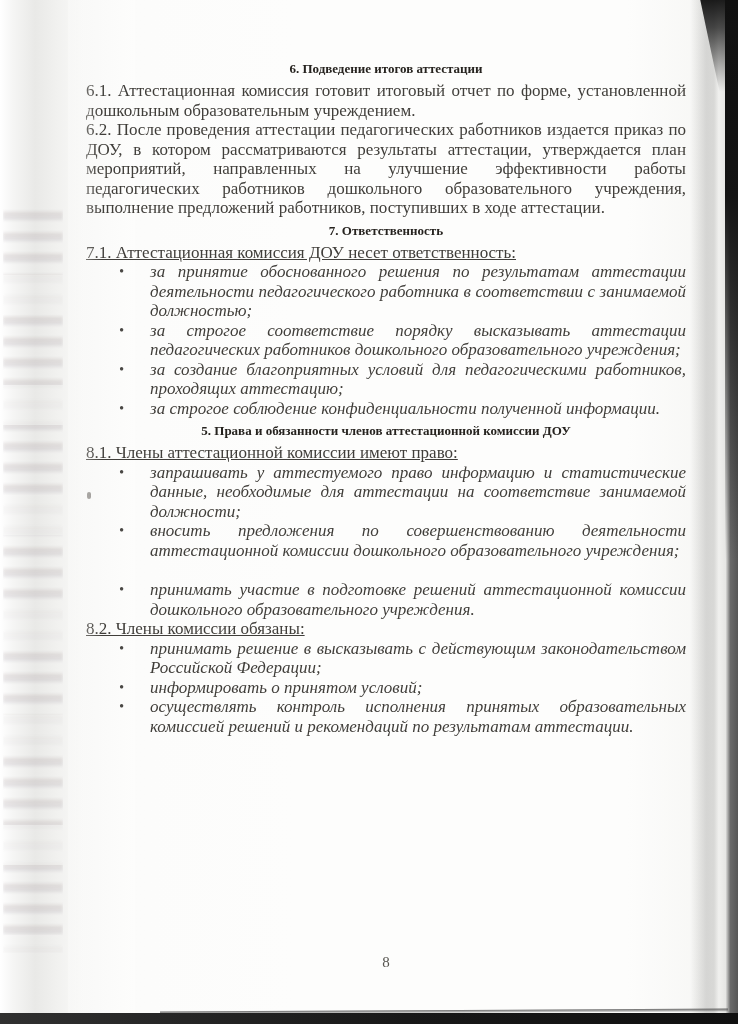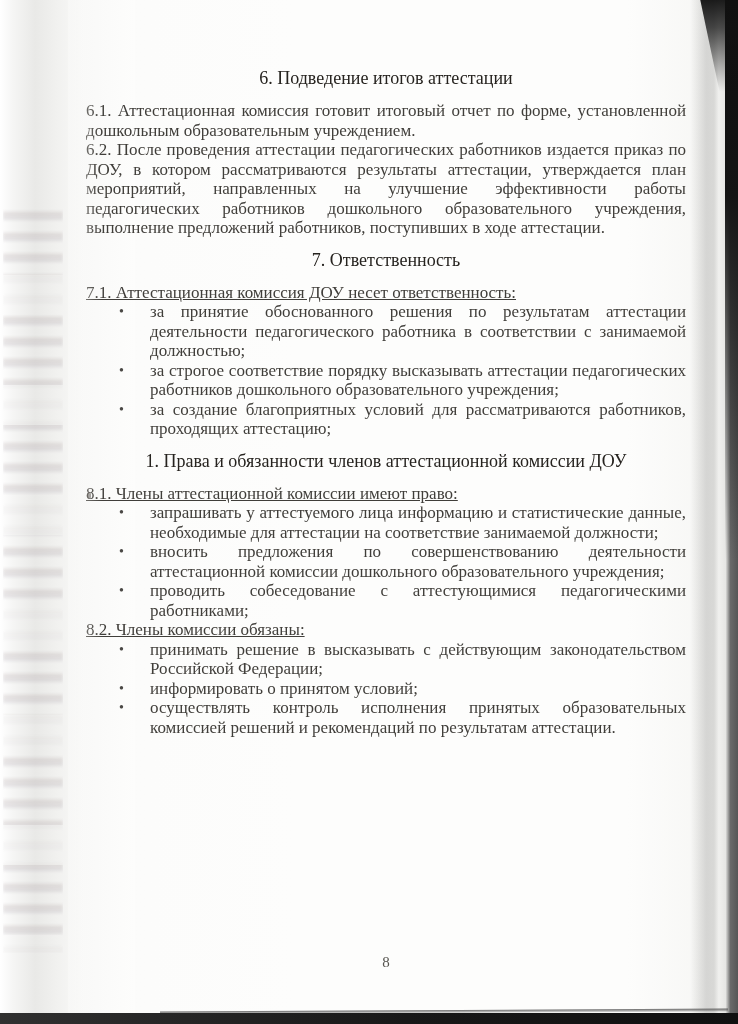--- a/index.html
+++ b/index.html
@@ -67,31 +67,31 @@
     background: linear-gradient(to right, #303030 0%, #181818 55%, #101010 100%);
   }
   
   .content {
     position: absolute; left: 86px; top: 56px; width: 600px; z-index: 1;
     color: #403e3a;
     font-size: 17px; line-height: 19.5px;
     text-align: justify;
   }
   .content h2 {
-    margin: 12px; padding: 0;
-    font-size: 18px; font-weight: normal; line-height: 21px;
+    margin: 2px; padding: 0;
+    font-size: 13px; font-weight: bold; line-height: 21px;
     text-align: center; color: #26231f;
   }
   .para { margin: 0; }
   .lead {
     margin: 0;
     text-decoration: underline;
     text-underline-offset: 1px;
   }
-  ul.bullets { margin: 0; padding: 0; list-style: none; }
+  ul.bullets { margin: 0; padding: 0; list-style: none; font-style: italic; }
   ul.bullets li { position: relative; padding-left: 64px; }
   ul.bullets li::before {
     content: "\2022";
     position: absolute; left: 33px; top: 0;
     font-size: 14px; color: #4a4845;
   }
   li.gap-top { margin-top: 20px; }
   .pagenum {
     position: absolute; left: 86px; top: 954px; width: 600px; z-index: 1;
     text-align: center; color: #56544f; font-size: 15px;
@@ -115,29 +115,30 @@
 
     <h2>6. Подведение итогов аттестации</h2>
     <p class="para">6.1. Аттестационная комиссия готовит итоговый отчет по форме, установленной дошкольным образовательным учреждением.</p>
     <p class="para">6.2. После проведения аттестации педагогических работников издается приказ по ДОУ, в котором рассматриваются результаты аттестации, утверждается план мероприятий, направленных на улучшение эффективности работы педагогических работников дошкольного образовательного учреждения, выполнение предложений работников, поступивших в ходе аттестации.</p>
 
     <h2>7. Ответственность</h2>
     <p class="lead">7.1. Аттестационная комиссия ДОУ несет ответственность:</p>
     <ul class="bullets">
       <li>за принятие обоснованного решения по результатам аттестации деятельности педагогического работника в соответствии с занимаемой должностью;</li>
       <li>за строгое соответствие порядку высказывать аттестации педагогических работников дошкольного образовательного учреждения;</li>
-      <li>за создание благоприятных условий для рассматриваются работников, проходящих аттестацию;</li>
+      <li>за создание благоприятных условий для педагогическими работников, проходящих аттестацию;</li>
+      <li>за строгое соблюдение конфиденциальности полученной информации.</li>
     </ul>
 
-    <h2>1. Права и обязанности членов аттестационной комиссии ДОУ</h2>
+    <h2>5. Права и обязанности членов аттестационной комиссии ДОУ</h2>
     <p class="lead">8.1. Члены аттестационной комиссии имеют право:</p>
     <ul class="bullets">
-      <li>запрашивать у аттестуемого лица информацию и статистические данные, необходимые для аттестации на соответствие занимаемой должности;</li>
+      <li>запрашивать у аттестуемого право информацию и статистические данные, необходимые для аттестации на соответствие занимаемой должности;</li>
       <li>вносить предложения по совершенствованию деятельности аттестационной комиссии дошкольного образовательного учреждения;</li>
-      <li>проводить собеседование с аттестующимися педагогическими работниками;</li>
+      <li class="gap-top">принимать участие в подготовке решений аттестационной комиссии дошкольного образовательного учреждения.</li>
     </ul>
 
     <p class="lead">8.2. Члены комиссии обязаны:</p>
     <ul class="bullets">
       <li>принимать решение в высказывать с действующим законодательством Российской Федерации;</li>
       <li>информировать о принятом условий;</li>
       <li>осуществлять контроль исполнения принятых образовательных комиссией решений и рекомендаций по результатам аттестации.</li>
     </ul>
 
   </div>

